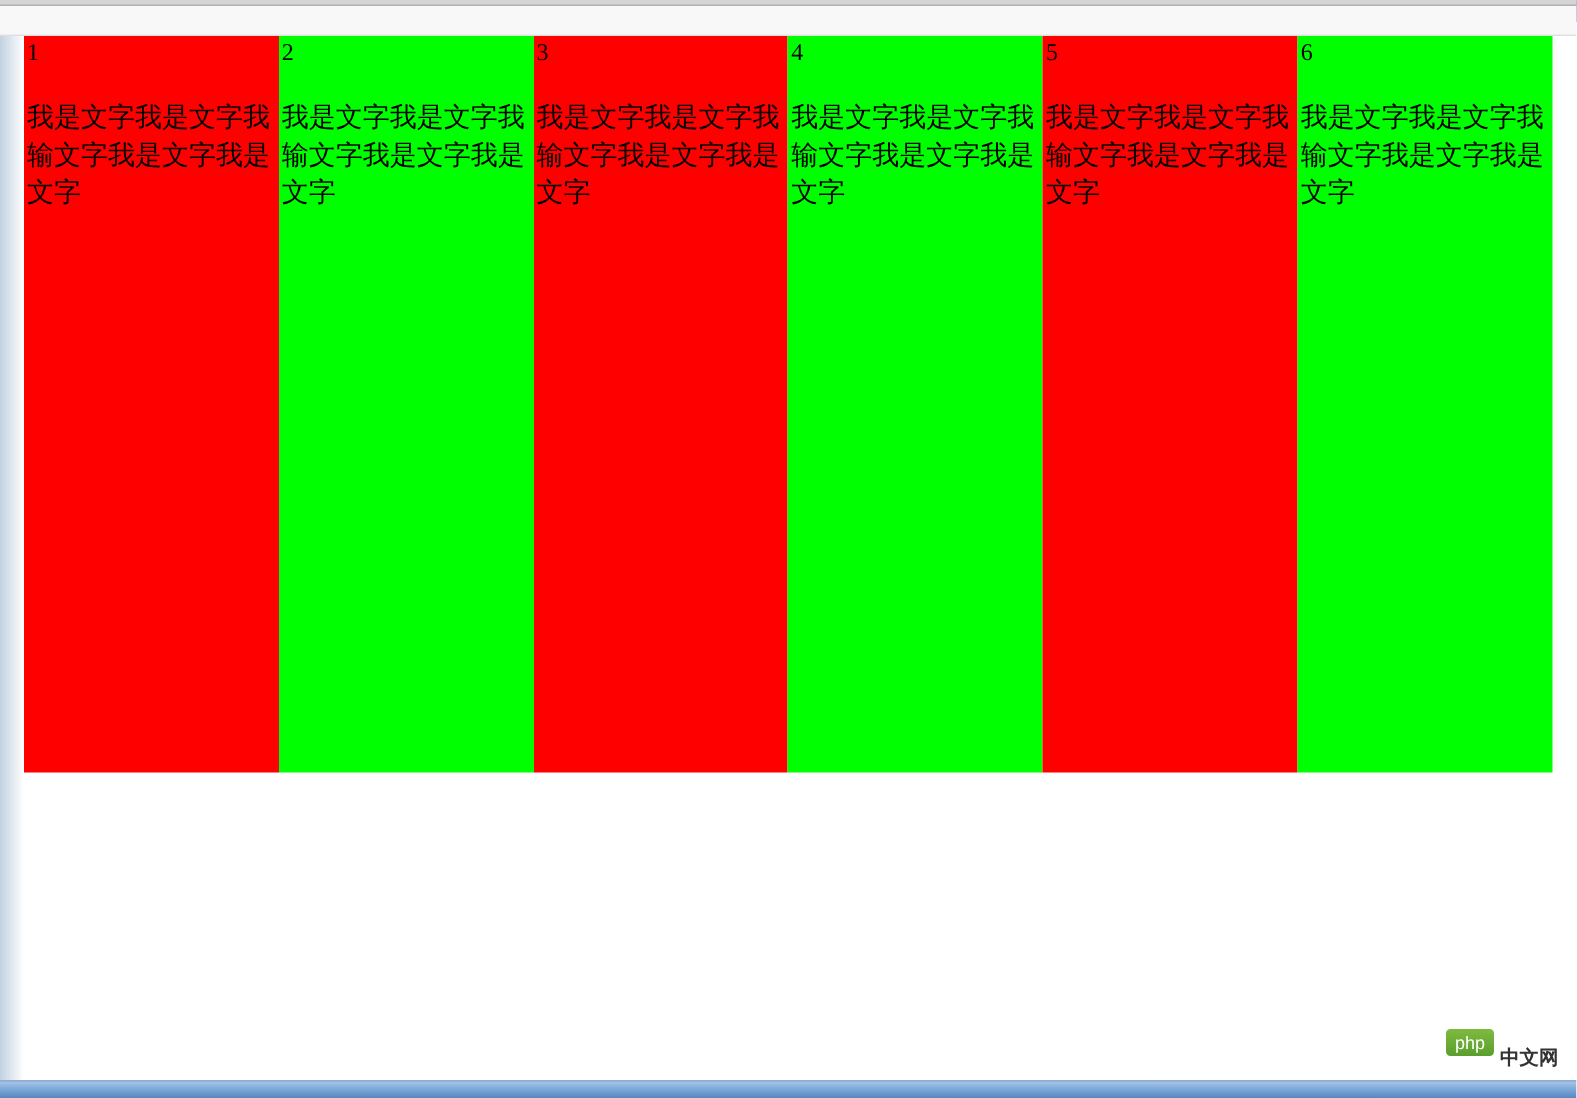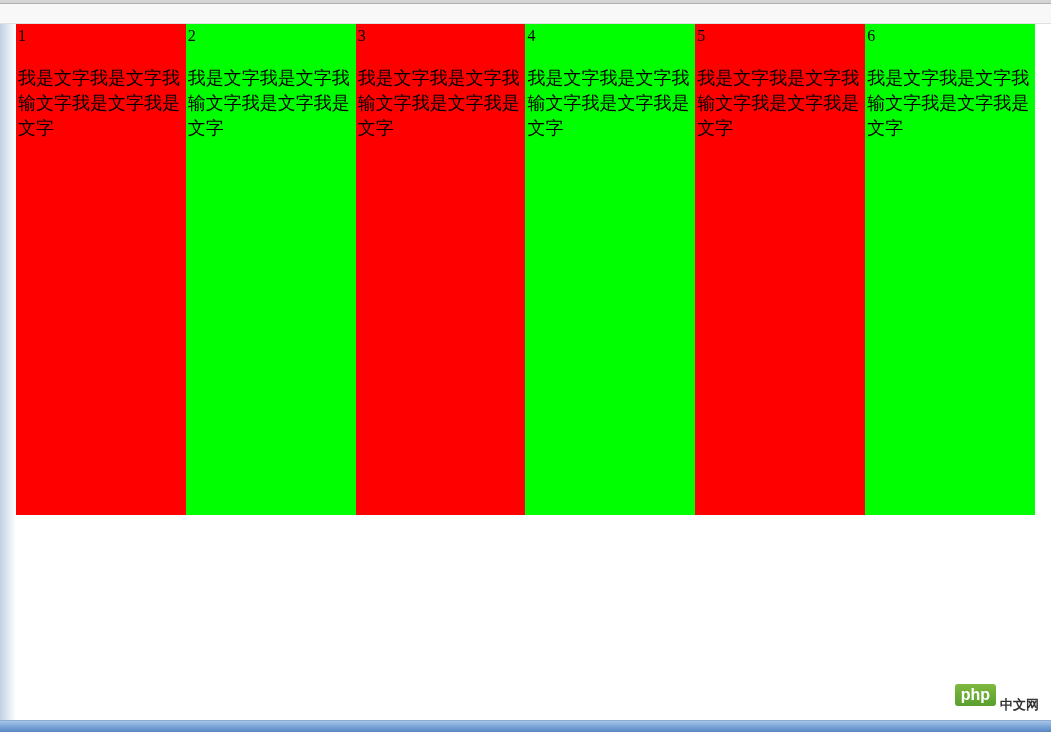--- a/index.html
+++ b/index.html
@@ -82,22 +82,22 @@
       bottom: 18px;
       right: 12px;
       display: flex;
       align-items: center;
       gap: 4px;
     }
     
     .watermark-badge {
       background: linear-gradient(to bottom, #7fba3f, #5a9e2e);
       color: #ffffff;
-      font-size: 16px;
-      font-weight: bold;
+      font-size: 12px;
+      font-weight: normal;
       padding: 2px 6px;
       border-radius: 3px;
       font-family: Arial, sans-serif;
     }
     
     .watermark-text {
       color: #333333;
       font-size: 13px;
       font-weight: bold;
       font-family: "Microsoft YaHei", sans-serif;

